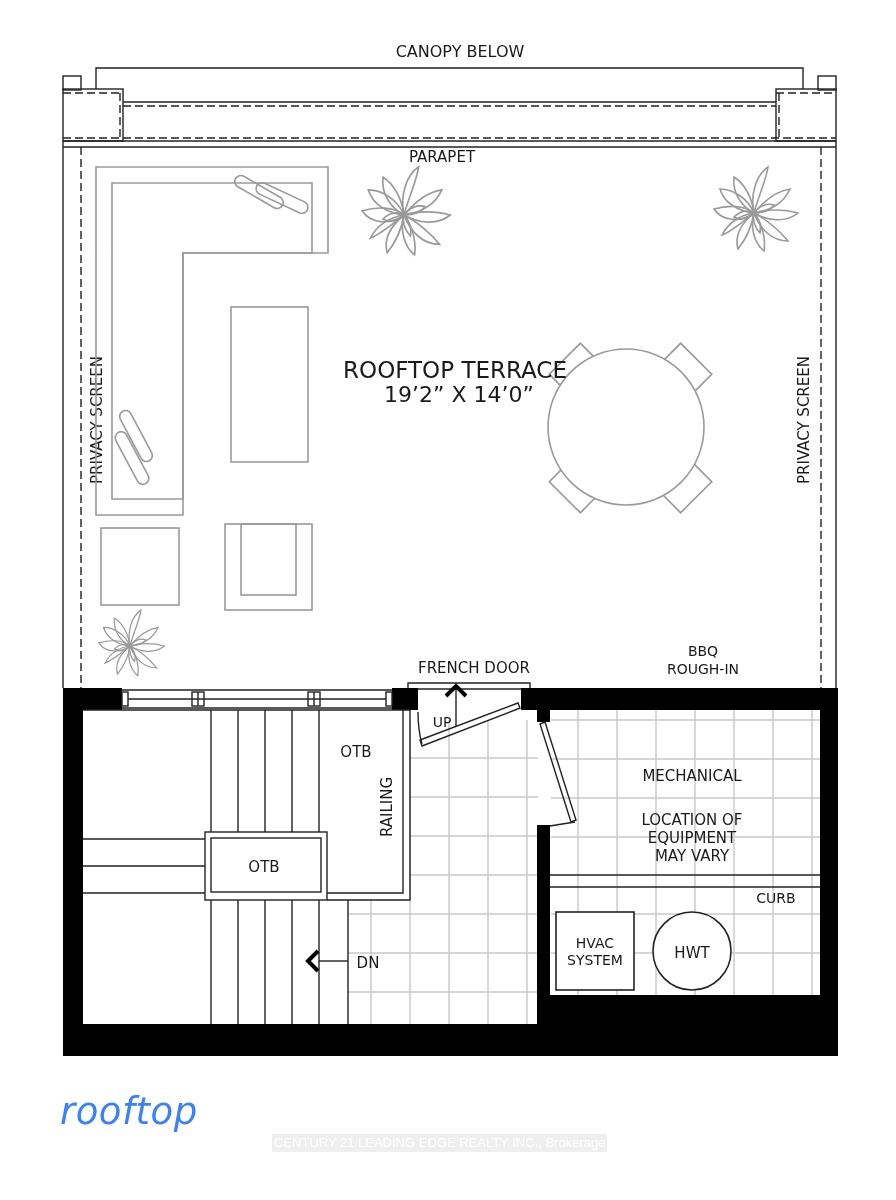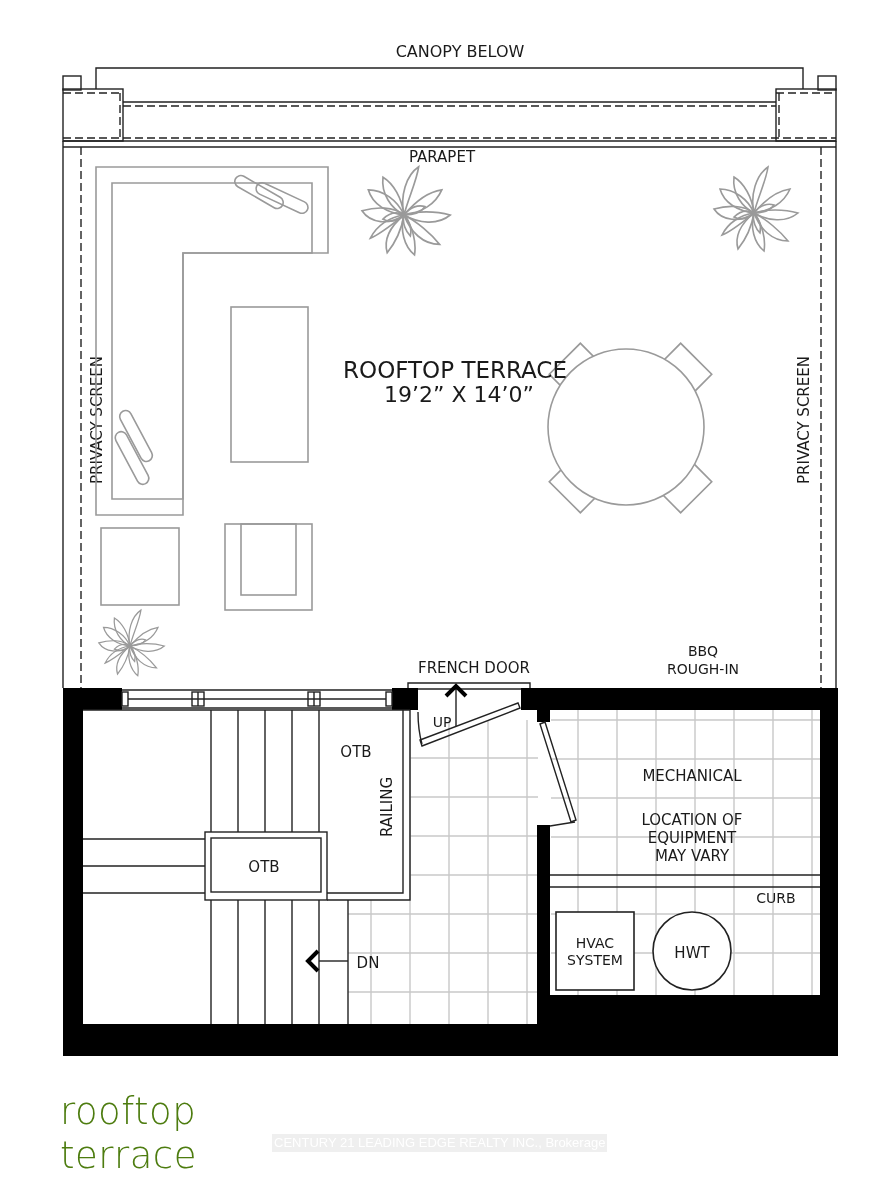--- a/index.html
+++ b/index.html
@@ -4,21 +4,21 @@
   <style>
     html, body { margin: 0; padding: 0; background: #ffffff; }
     body { width: 896px; height: 1200px; position: relative; overflow: hidden; font-family: "Liberation Sans", sans-serif; }
     #plan { position: absolute; left: 0; top: 0; width: 896px; height: 1200px; }
     .lbl { font-family: "DejaVu Sans", sans-serif; fill: #1a1a1a; }
     .thin { stroke: #222; stroke-width: 1.4; fill: none; }
     .furn { stroke: #9a9a9a; stroke-width: 1.6; fill: none; }
     .tile { stroke: #c8c8c8; stroke-width: 1.4; }
     .dash { stroke: #222; stroke-width: 1.4; stroke-dasharray: 8 4; fill: none; }
     .wall { fill: #000; }
-    .title { position: absolute; left: 60px; top: 1090px; color: #4d7c0f; font-family: "DejaVu Sans", sans-serif; font-size: 37px; line-height: 44px; font-weight: 300; letter-spacing: 0.5px; }
+    .title { position: absolute; left: 60px; top: 1090px; color: #3b82f6; font-family: "DejaVu Sans", sans-serif; font-size: 37px; line-height: 44px; font-weight: 300; letter-spacing: 0.5px; font-style: italic; }
     .title div { white-space: nowrap; }
     .watermark { position: absolute; left: 272px; top: 1134px; height: 18px; padding: 0 2px; background: #efefef; color: #ffffff; font-family: "Liberation Sans", sans-serif; font-size: 13px; line-height: 18px; white-space: nowrap; }
   </style>
 </head>
 <body>
 
 <svg id="plan" viewBox="0 0 896 1200" xmlns="http://www.w3.org/2000/svg">
   <defs>
     <g id="plant">
       <path d="M0 0 C-10 -8 -26 -8 -40 -4 C-32 8 -14 10 0 0 Z"></path>
@@ -215,16 +215,15 @@
   <text class="lbl" x="692" y="843" font-size="15" text-anchor="middle">EQUIPMENT</text>
   <text class="lbl" x="692" y="861" font-size="15" text-anchor="middle">MAY VARY</text>
   <text class="lbl" x="776" y="903" font-size="14" text-anchor="middle">CURB</text>
   <text class="lbl" x="595" y="948" font-size="14" text-anchor="middle">HVAC</text>
   <text class="lbl" x="595" y="965" font-size="14" text-anchor="middle">SYSTEM</text>
   <text class="lbl" x="692" y="958" font-size="15" text-anchor="middle">HWT</text>
 </svg>
 
 <div class="title">
   <div>rooftop</div>
-  <div>terrace</div>
 </div>
 
 <div class="watermark">CENTURY 21 LEADING EDGE REALTY INC., Brokerage</div>
 
 </body></html>

